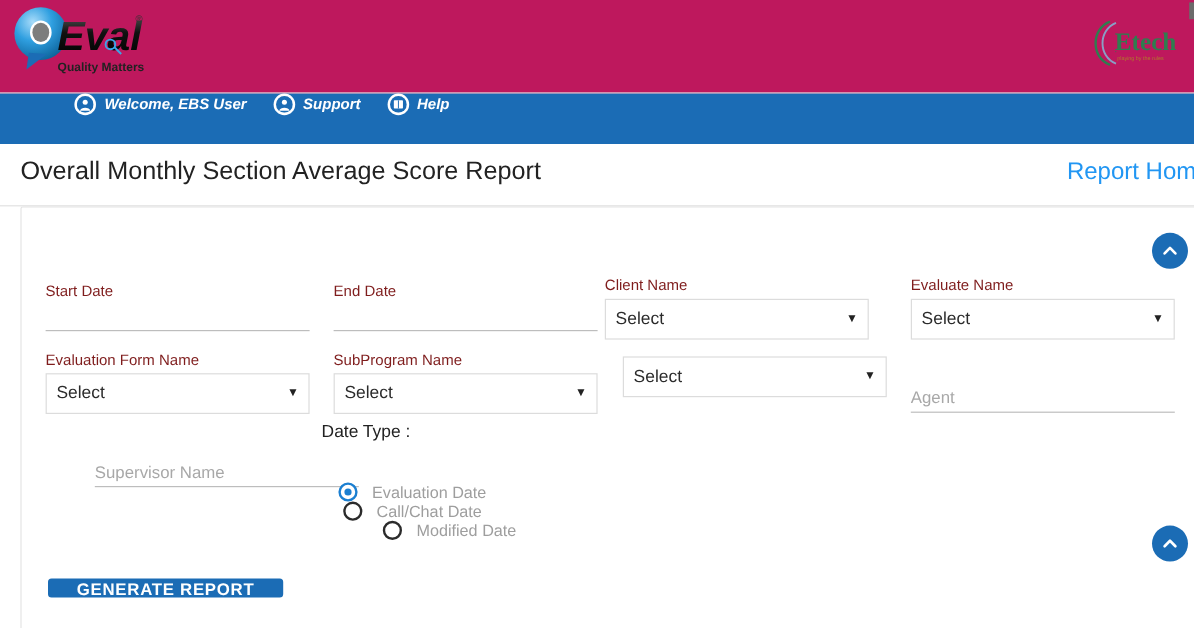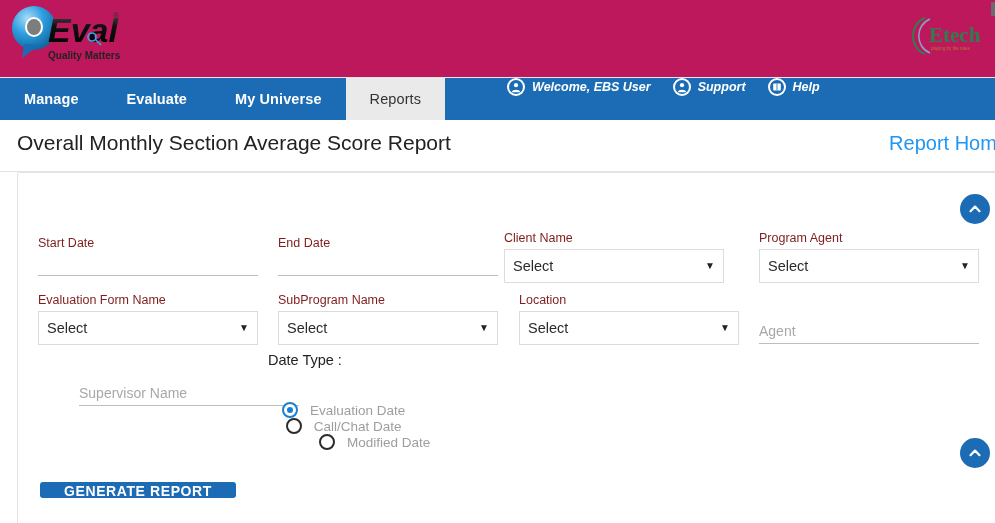--- a/index.html
+++ b/index.html
@@ -278,26 +278,20 @@
       <text x="24" y="28" font-family="Liberation Serif, serif" font-size="21" font-weight="bold" fill="#2f7d4f">Etech</text>
       <text x="24" y="29" font-family="Liberation Serif, serif" font-size="7" fill="#2f7d4f">.</text>
       <text x="26" y="36" font-family="Liberation Sans, sans-serif" font-size="4.5" fill="#b07a2a">playing by the rules</text>
     </svg>
   </div>
 
   <div class="corner-mark"></div>
 </div>
 
 <div class="navbar">
-  <div class="nav-left">
-    <div class="nav-tab">Manage</div>
-    <div class="nav-tab">Evaluate</div>
-    <div class="nav-tab">My Universe</div>
-    <div class="nav-tab active">Reports</div>
-  </div>
 
   <div class="nav-right">
 
     <div class="nav-util">
       <span class="nav-ico">
         <svg width="14" height="14" viewBox="0 0 14 14">
           <circle cx="7" cy="7" r="7" fill="#1b6cb5"></circle>
           <circle cx="7" cy="5.2" r="2.1" fill="#ffffff"></circle>
           <path d="M2.6 12.2 C3.4 8.9, 10.6 8.9, 11.4 12.2 Z" fill="#ffffff"></path>
         </svg>
@@ -352,21 +346,21 @@
   <span class="flabel">Client Name</span>
   <div class="sel-wrap" style="margin-top:4px;">
     <select>
       <option>Select</option>
     </select>
     <span class="caret">▼</span>
   </div>
 </div>
 
 <div class="field" style="left:759px; top:231px; width:220px;">
-  <span class="flabel">Program Agent</span>
+  <span class="flabel">Evaluate Name</span>
   <div class="sel-wrap" style="margin-top:4px;">
     <select>
       <option>Select</option>
     </select>
     <span class="caret">▼</span>
   </div>
 </div>
 
 <div class="field" style="left:38px; top:293px; width:220px;">
   <span class="flabel">Evaluation Form Name</span>
@@ -382,21 +376,20 @@
   <span class="flabel">SubProgram Name</span>
   <div class="sel-wrap" style="margin-top:4px;">
     <select>
       <option>Select</option>
     </select>
     <span class="caret">▼</span>
   </div>
 </div>
 
 <div class="field" style="left:519px; top:293px; width:220px;">
-  <span class="flabel">Location</span>
   <div class="sel-wrap" style="margin-top:4px;">
     <select>
       <option>Select</option>
     </select>
     <span class="caret">▼</span>
   </div>
 </div>
 
 <div class="field" style="left:759px; top:318px; width:220px;">
   <input class="underline-input" type="text" value="" placeholder="Agent" style="">

